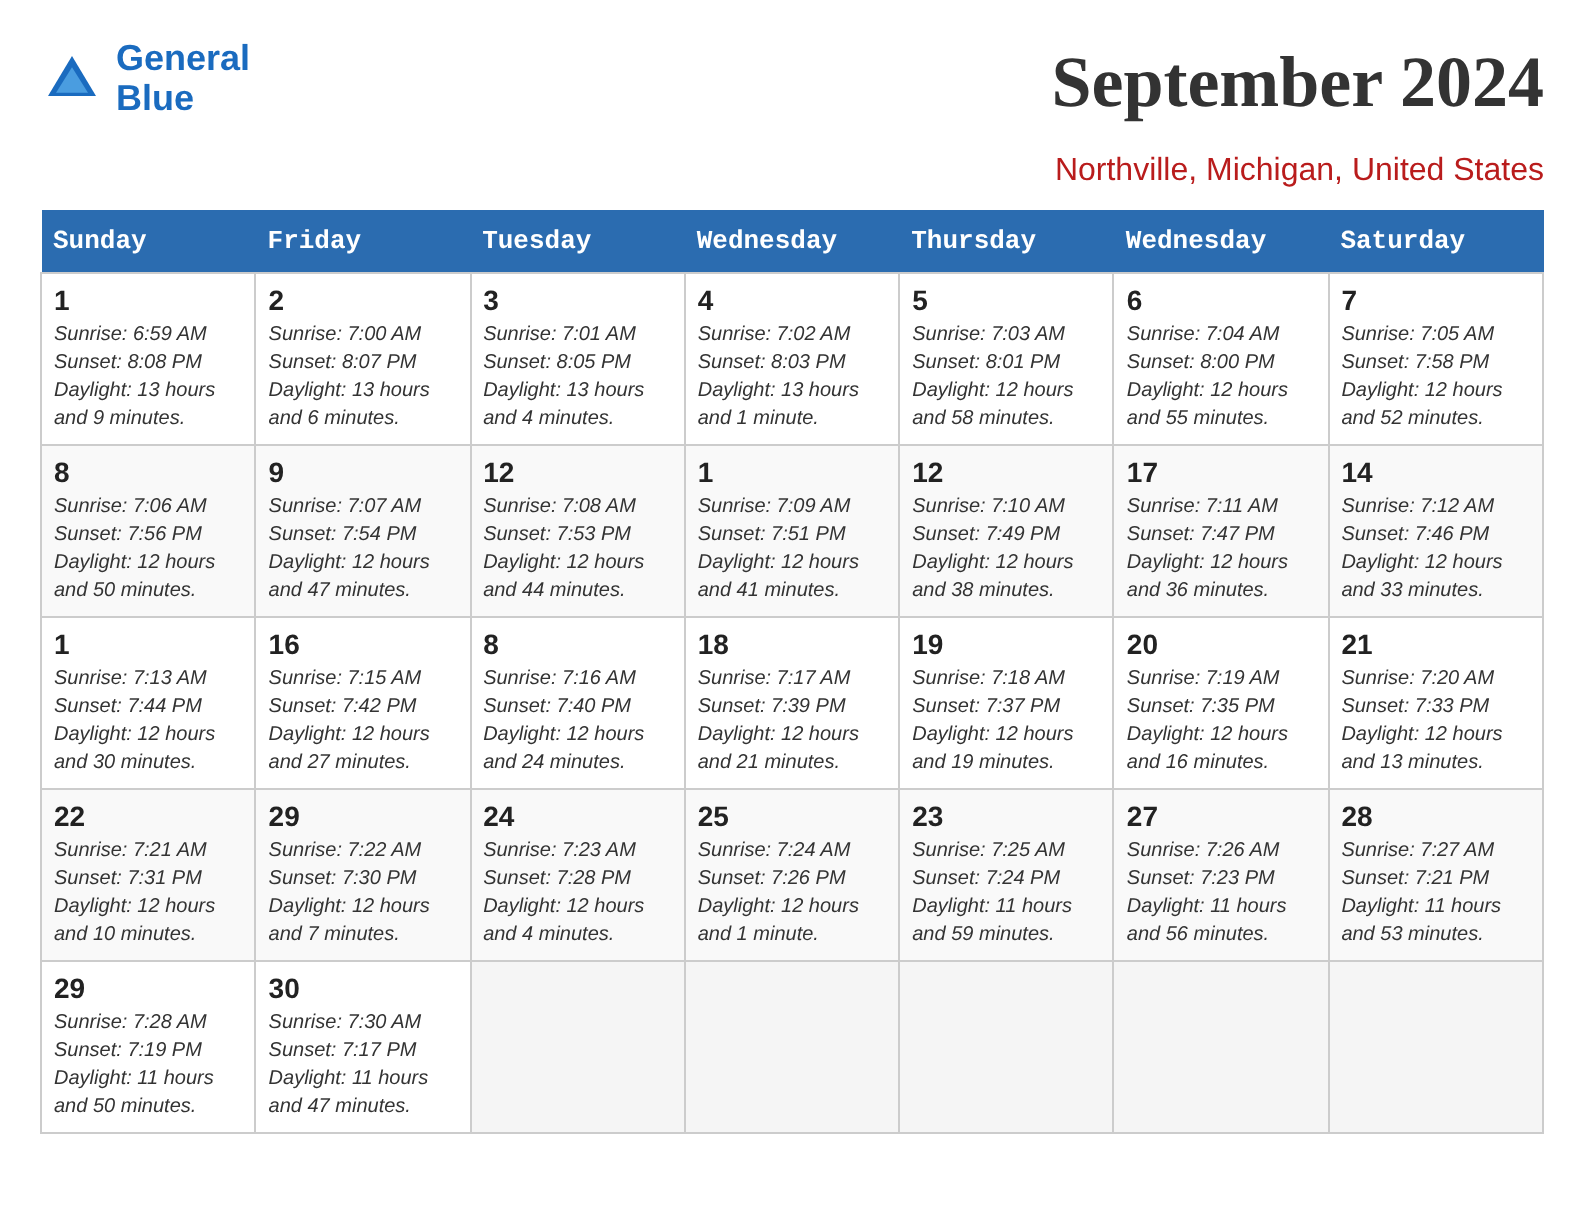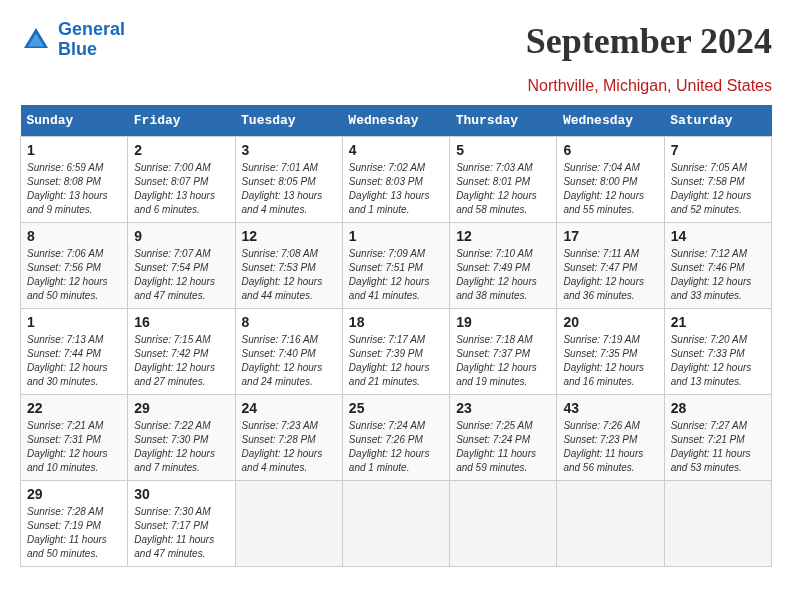--- a/index.html
+++ b/index.html
@@ -230,21 +230,21 @@
         </td>
         <td>
           <div class="day-number">25</div>
           <div class="day-info">Sunrise: 7:24 AM<br>Sunset: 7:26 PM<br>Daylight: 12 hours and 1 minute.</div>
         </td>
         <td>
           <div class="day-number">23</div>
           <div class="day-info">Sunrise: 7:25 AM<br>Sunset: 7:24 PM<br>Daylight: 11 hours and 59 minutes.</div>
         </td>
         <td>
-          <div class="day-number">43</div>
+          <div class="day-number">27</div>
           <div class="day-info">Sunrise: 7:26 AM<br>Sunset: 7:23 PM<br>Daylight: 11 hours and 56 minutes.</div>
         </td>
         <td>
           <div class="day-number">28</div>
           <div class="day-info">Sunrise: 7:27 AM<br>Sunset: 7:21 PM<br>Daylight: 11 hours and 53 minutes.</div>
         </td>
       </tr>
       <tr>
         <td>
           <div class="day-number">29</div>

